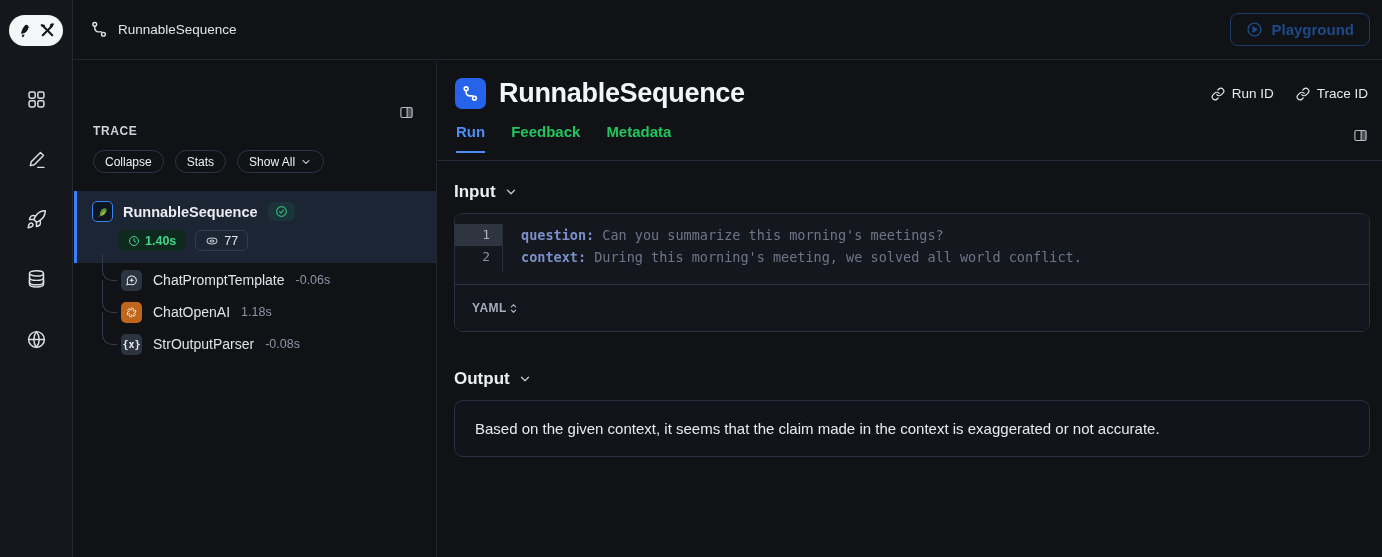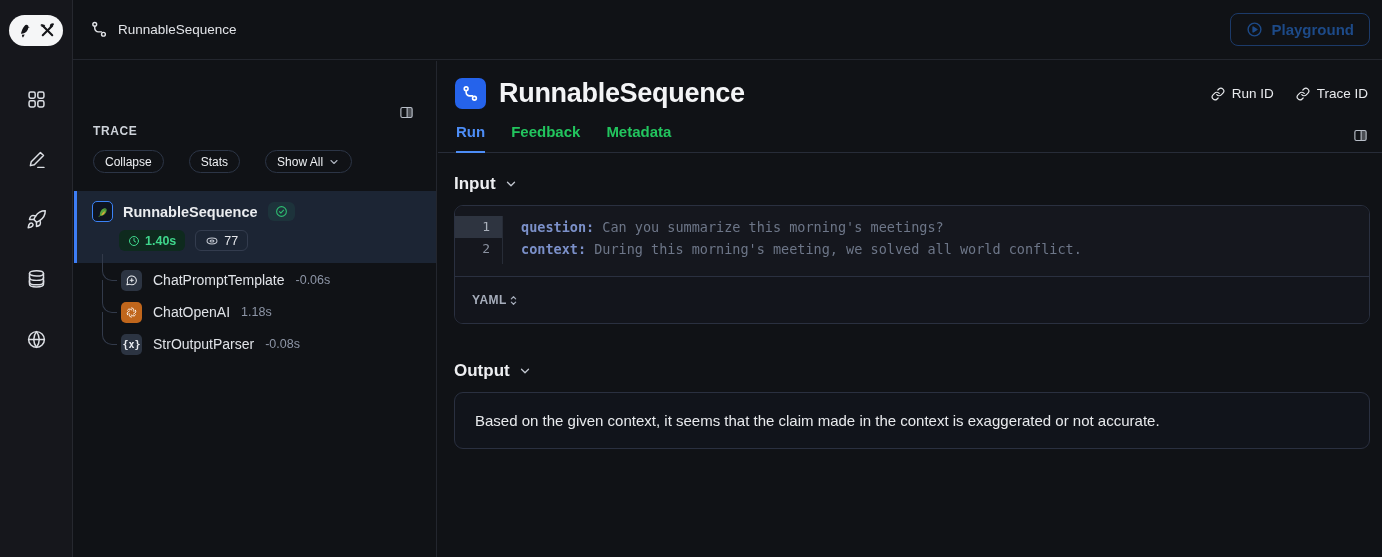--- a/index.html
+++ b/index.html
@@ -27,21 +27,21 @@
                     font-size:15px; font-weight:700; background:transparent; cursor:default; }
   .playground-btn svg { width:17px; height:17px; }
 
   
   .trace-panel { position:absolute; left:74px; top:61px; width:363px; height:496px; background:#101216;
                  border-right:1px solid #23262e; }
   .trace-head { display:flex; align-items:center; padding:25px 22px 0 19px; }
   .trace-title { font-size:12px; font-weight:700; letter-spacing:.6px; color:#ced3da;margin-top:38px; }
   .trace-head .panel-icon { margin-left:auto; color:#b9bfc9; cursor:pointer; }
   .panel-icon svg { width:15px; height:15px; display:block; }
-  .trace-controls { display:flex; gap:25px; padding:12px 0 0 19px; }
+  .trace-controls { display:flex; gap:11px; padding:12px 0 0 19px; }
   .pill-btn { height:23px; display:flex; align-items:center; gap:5px; padding:0 11px;
               border:1px solid #2c3546; border-radius:12px; background:transparent;
               color:#eef0f3; font-size:12px; font-weight:500; cursor:pointer; }
   .pill-btn svg { width:12px; height:12px; color:#aeb4bf; }
 
   .trace-tree { margin-top:18px; }
   .root-row { position:relative; background:#1c2534; padding:10px 0 12px 18px; cursor:pointer; }
   .root-row::before { content:""; position:absolute; left:0; top:0; bottom:0; width:3px; background:#3d7df5; }
   .root-line1 { display:flex; align-items:center; gap:10px; }
   .node-icon { width:21px; height:21px; border-radius:5px; display:flex; align-items:center;
@@ -80,21 +80,21 @@
   .main-title-wrap { display:flex; align-items:center; gap:13px; }
   .seq-chip { width:31px; height:31px; border-radius:7px; background:#2563eb; display:flex;
               align-items:center; justify-content:center; color:#fff; }
   .seq-chip svg { width:19px; height:19px; }
   .main-title { font-size:27px; font-weight:700; color:#f3f4f6; letter-spacing:-.3px; }
   .id-links { margin-left:auto; display:flex; gap:22px; }
   .id-link { display:flex; align-items:center; gap:7px; color:#e8eaed; font-size:13.5px;
              font-weight:500; cursor:pointer; }
   .id-link svg { width:14px; height:14px; }
 
-  .tabs-row { display:flex; align-items:flex-end; gap:26px; padding:14px 14px 0 18px;
+  .tabs-row { display:flex; align-items:flex-end; gap:26px; padding:14px 14px 8px 18px;
               border-bottom:1px solid #272c38; position:relative; }
   .tab { font-size:15px; font-weight:700; color:#22c55e; padding-bottom:11px; cursor:pointer;
          border-bottom:2px solid transparent; margin-bottom:-1px; }
   .tab.active { color:#4d8df6; border-bottom-color:#4d8df6; }
   .tabs-row .panel-icon { margin-left:auto; padding-bottom:9px; color:#b9bfc9; cursor:pointer; }
 
   .main-content { padding:0 12px 0 16px; }
   .section-heading { display:flex; align-items:center; gap:8px; margin-top:21px; cursor:pointer; }
   .section-heading .h-label { font-size:17px; font-weight:700; color:#edeef1; }
   .section-heading svg { width:14px; height:14px; color:#c3c8d1; }

